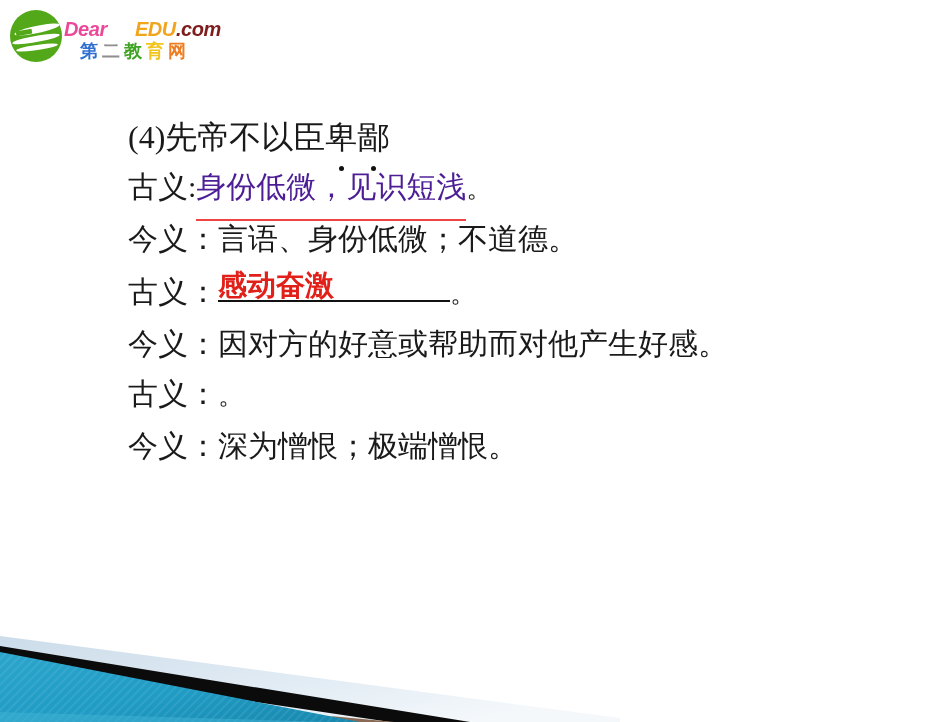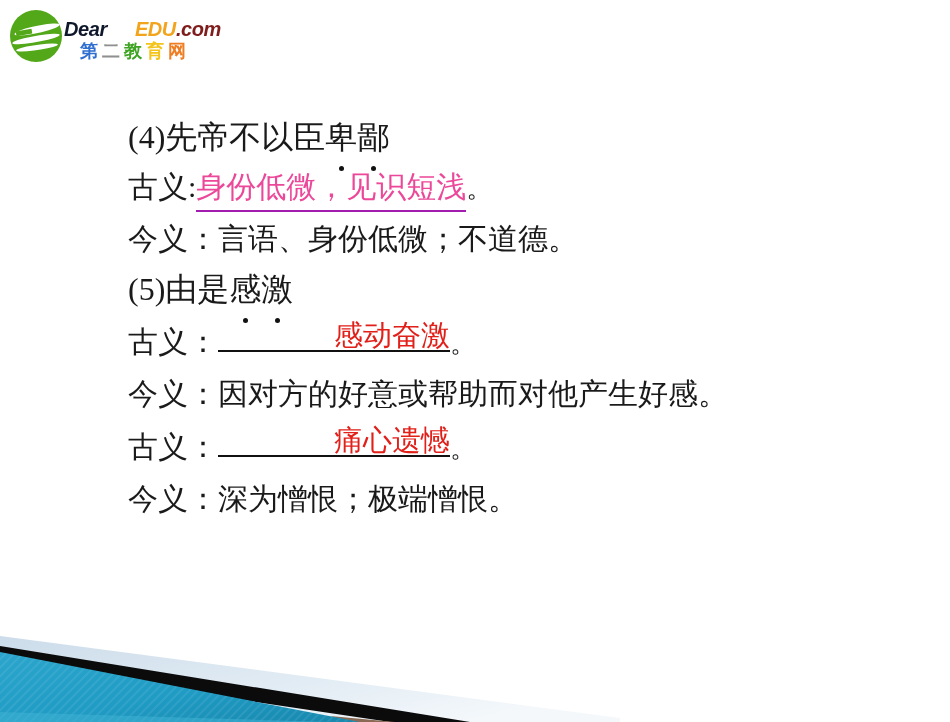--- a/index.html
+++ b/index.html
@@ -76,21 +76,21 @@
     position: absolute;
     left: 56px;
     top: 12px;
     font-family: "Liberation Sans", "DejaVu Sans", sans-serif;
     font-size: 20px;
     font-weight: bold;
     font-style: italic;
     letter-spacing: -0.4px;
     white-space: nowrap;
   }
-  .lt-dear { color: #0f172a; margin-top: 40px; }
+  .lt-dear { color: #ec4899; margin-top: 40px; }
   .lt-edu  { color: #f2a51c; margin-left: 28px; }
   .lt-com  { color: #7f1d1d; }
   .logo-cn {
     position: absolute;
     left: 72px;
     top: 33px;
     font-family: "Liberation Sans", "DejaVu Sans", sans-serif;
     font-size: 18px;
     font-weight: bold;
     letter-spacing: 4px;
@@ -136,42 +136,43 @@
     position: absolute;
     left: 50%;
     margin-left: -2.5px;
     bottom: -9px;
     width: 5px;
     height: 5px;
     border-radius: 50%;
     background: #111111;
   }
   .red-underline {
-    color: #ec4899;
-    border-bottom: 2px solid #a21caf;
-    padding-bottom: 7px;
+    color: #4c1d95;
+    border-bottom: 2px solid #ef4444;
+    padding-bottom: 16px;
   }
   
   .blank {
     display: inline-block;
     position: relative;
     width: 232px;
     border-bottom: 2px solid #111111;
     text-align: center;
     vertical-align: baseline;
     height: 36px;
   }
   .blank .ans {
     color: #e1201a;
     position: absolute;
     left: 0;
     right: 0;
     top: -4px;
-    text-align: right;
+    text-align: left;
     font-size: 29px;
+    font-weight: bold;
   }
   .period-sm {
     font-size: 26px;
   }
 
   
   .deco {
     position: absolute;
     left: 0;
     bottom: 0;
@@ -200,28 +201,27 @@
 </div>
 
 <div class="content">
 
   <div class="line item"><span class="num">(4)</span><span>先帝不以臣</span><span class="dotted"><span>卑</span><span>鄙</span></span><span></span></div>
 
   <div class="line"><span>古义:</span><span class="red-underline">身份低微，见识短浅</span><span class="period-sm">。</span></div>
 
   <div class="line"><span>今义：</span><span>言语、身份低微；不道德。</span></div>
 
-  <div class="line item"><span class="num">(5)</span><span>由是</span><span class="dotted"><span>感</span><span>激</span></span><span></span></div>
 
   <div class="line"><span>古义：</span><span class="blank"><span class="ans">感动奋激</span></span><span class="period-sm">。</span></div>
 
   <div class="line"><span>今义：</span><span>因对方的好意或帮助而对他产生好感。</span></div>
 
 
-  <div class="line"><span>古义：</span><span class="blank"><span class="ans">痛心遗憾</span></span><span class="period-sm">。</span></div>
+  <div class="line"><span>古义：</span><span class="period-sm">。</span></div>
 
   <div class="line"><span>今义：</span><span>深为憎恨；极端憎恨。</span></div>
 
 </div>
 
 <div class="deco">
   <svg width="620" height="132" viewBox="0 0 620 132" xmlns="http://www.w3.org/2000/svg">
     <defs>
       <linearGradient id="tealGrad" x1="0" y1="0" x2="1" y2="1">
         <stop offset="0%" stop-color="#2ba5cc"></stop>

